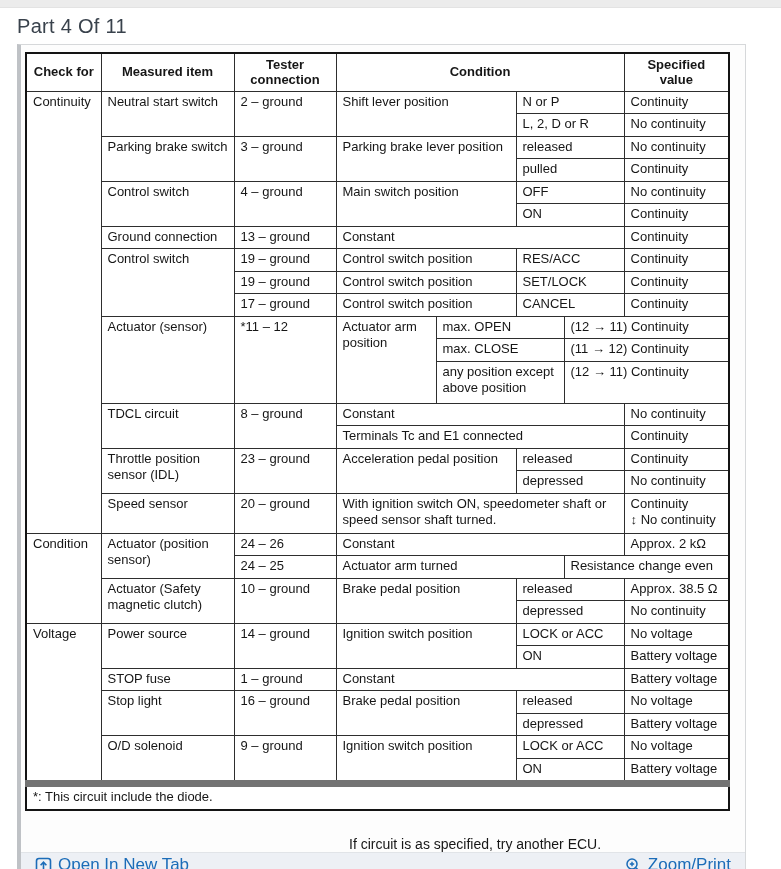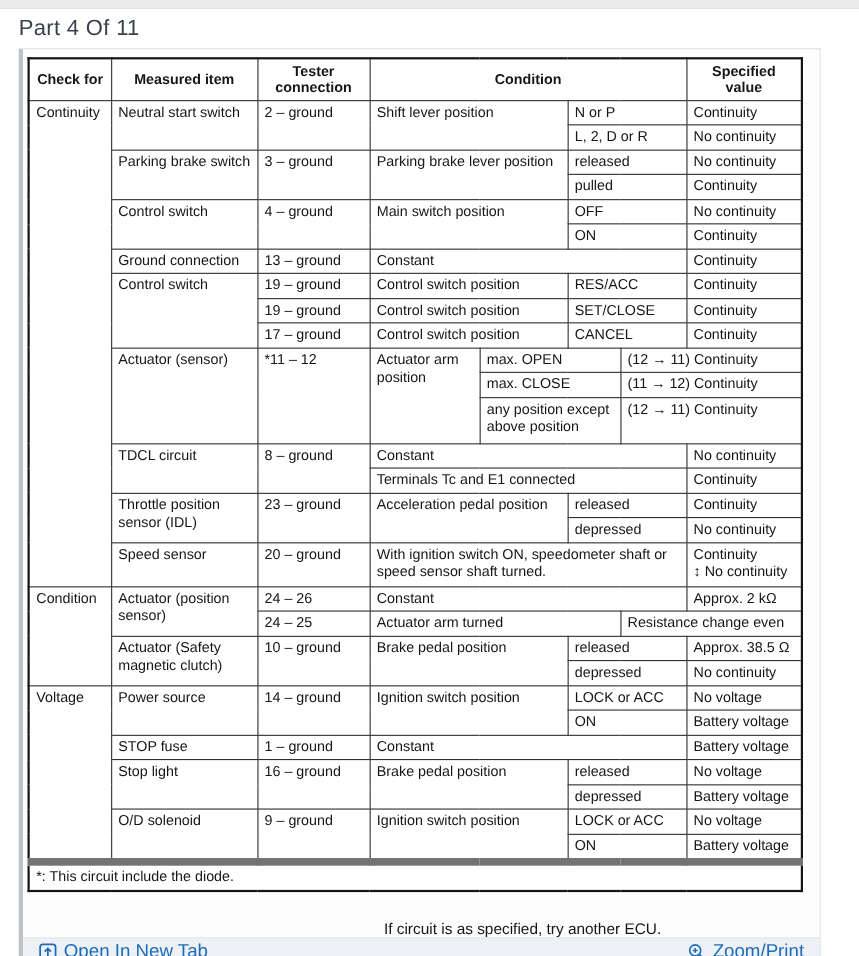--- a/index.html
+++ b/index.html
@@ -117,21 +117,21 @@
           <tr>
             <td rowspan="3">Control switch</td>
             <td class="c">19 – ground</td>
             <td colspan="2">Control switch position</td>
             <td colspan="2">RES/ACC</td>
             <td>Continuity</td>
           </tr>
           <tr>
             <td class="c">19 – ground</td>
             <td colspan="2">Control switch position</td>
-            <td colspan="2">SET/CLOSE</td>
+            <td colspan="2">SET/LOCK</td>
             <td>Continuity</td>
           </tr>
           <tr>
             <td class="c">17 – ground</td>
             <td colspan="2">Control switch position</td>
             <td colspan="2">CANCEL</td>
             <td>Continuity</td>
           </tr>
           <tr>
             <td rowspan="3">Actuator (sensor)</td>

